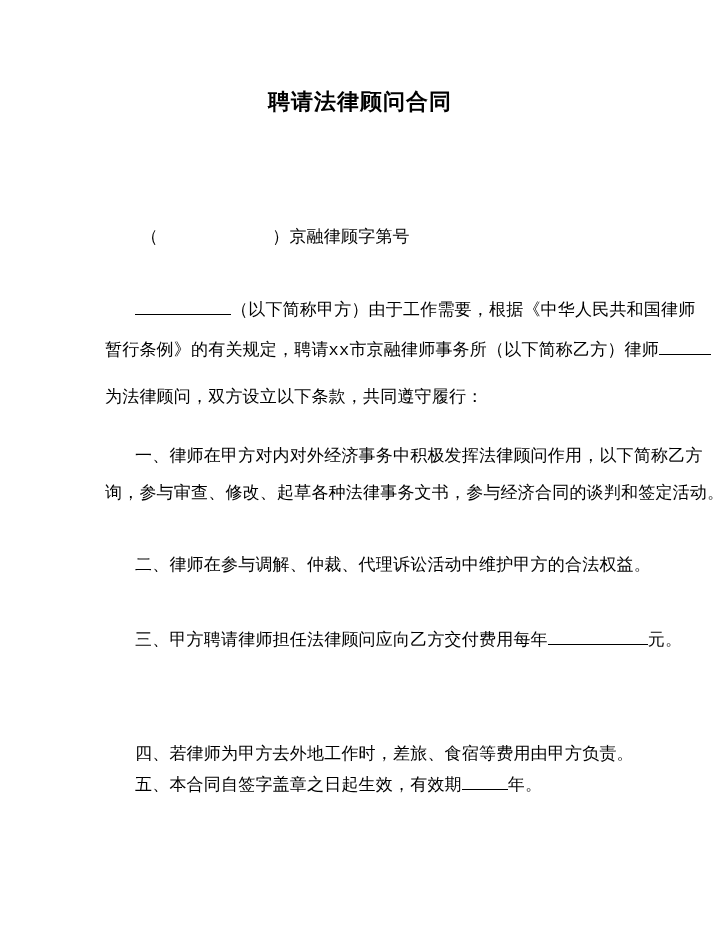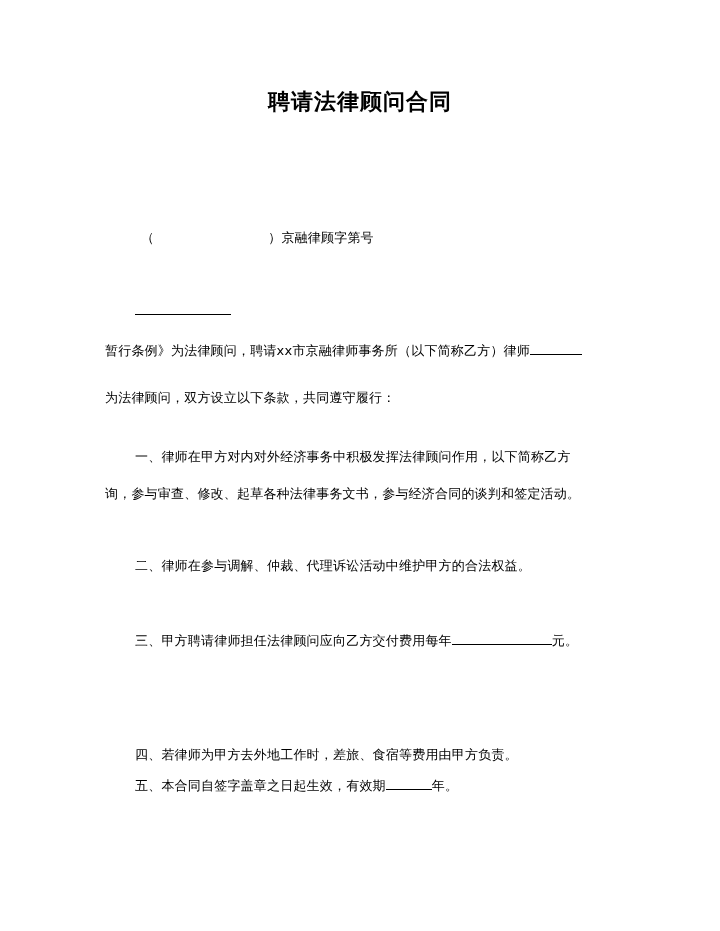--- a/index.html
+++ b/index.html
@@ -29,24 +29,25 @@
       width: 720px;
       text-align: center;
       font-family: "DejaVu Serif", "Liberation Serif", serif;
       font-weight: bold;
       font-size: 22px;
       letter-spacing: 1px;
       line-height: 30px;
     }
     .line {
       position: absolute;
-      font-size: 13px;
+      font-size: 17px;
       line-height: 20px;
       white-space: nowrap;
       letter-spacing: 0.2px;
+      font-family: Liberation Mono, monospace;
     }
     .blank {
       display: inline-block;
       border-bottom: 1px solid #000;
       height: 14px;
       vertical-align: baseline;
     }
     .paren-space {
       display: inline-block;
     }
@@ -56,24 +57,24 @@
 
 <div class="page">
 
   <div class="title">聘请法律顾问合同</div>
 
   <div class="line" style="left:141px; top:228px;">
     <span>（</span><span class="paren-space" style="width:114px;"></span><span>）</span><span>京融律顾字第号</span>
   </div>
 
   <div class="line" style="left:135px; top:300px;">
-    <span class="blank" style="width:96px;"></span>
+    <span class="blank" style="width:96px;"></span><span>（以下简称甲方）由于工作需要，根据《中华人民共和国律师</span>
   </div>
   <div class="line" style="left:105px; top:340px;">
-    <span>暂行条例》为法律顾问，聘请xx市京融律师事务所（以下简称乙方）律师</span><span class="blank" style="width:52px;"></span>
+    <span>暂行条例》的有关规定，聘请xx市京融律师事务所（以下简称乙方）律师</span><span class="blank" style="width:52px;"></span>
   </div>
   <div class="line" style="left:105px; top:368px;margin-top:20px;">
     <span>为法律顾问，双方设立以下条款，共同遵守履行：</span>
   </div>
 
   <div class="line" style="left:135px; top:447px;">
     <span>一、律师在甲方对内对外经济事务中积极发挥法律顾问作用，以下简称乙方</span>
   </div>
   <div class="line" style="left:135px; top:556px;">
     <span>二、律师在参与调解、仲裁、代理诉讼活动中维护甲方的合法权益。</span>

